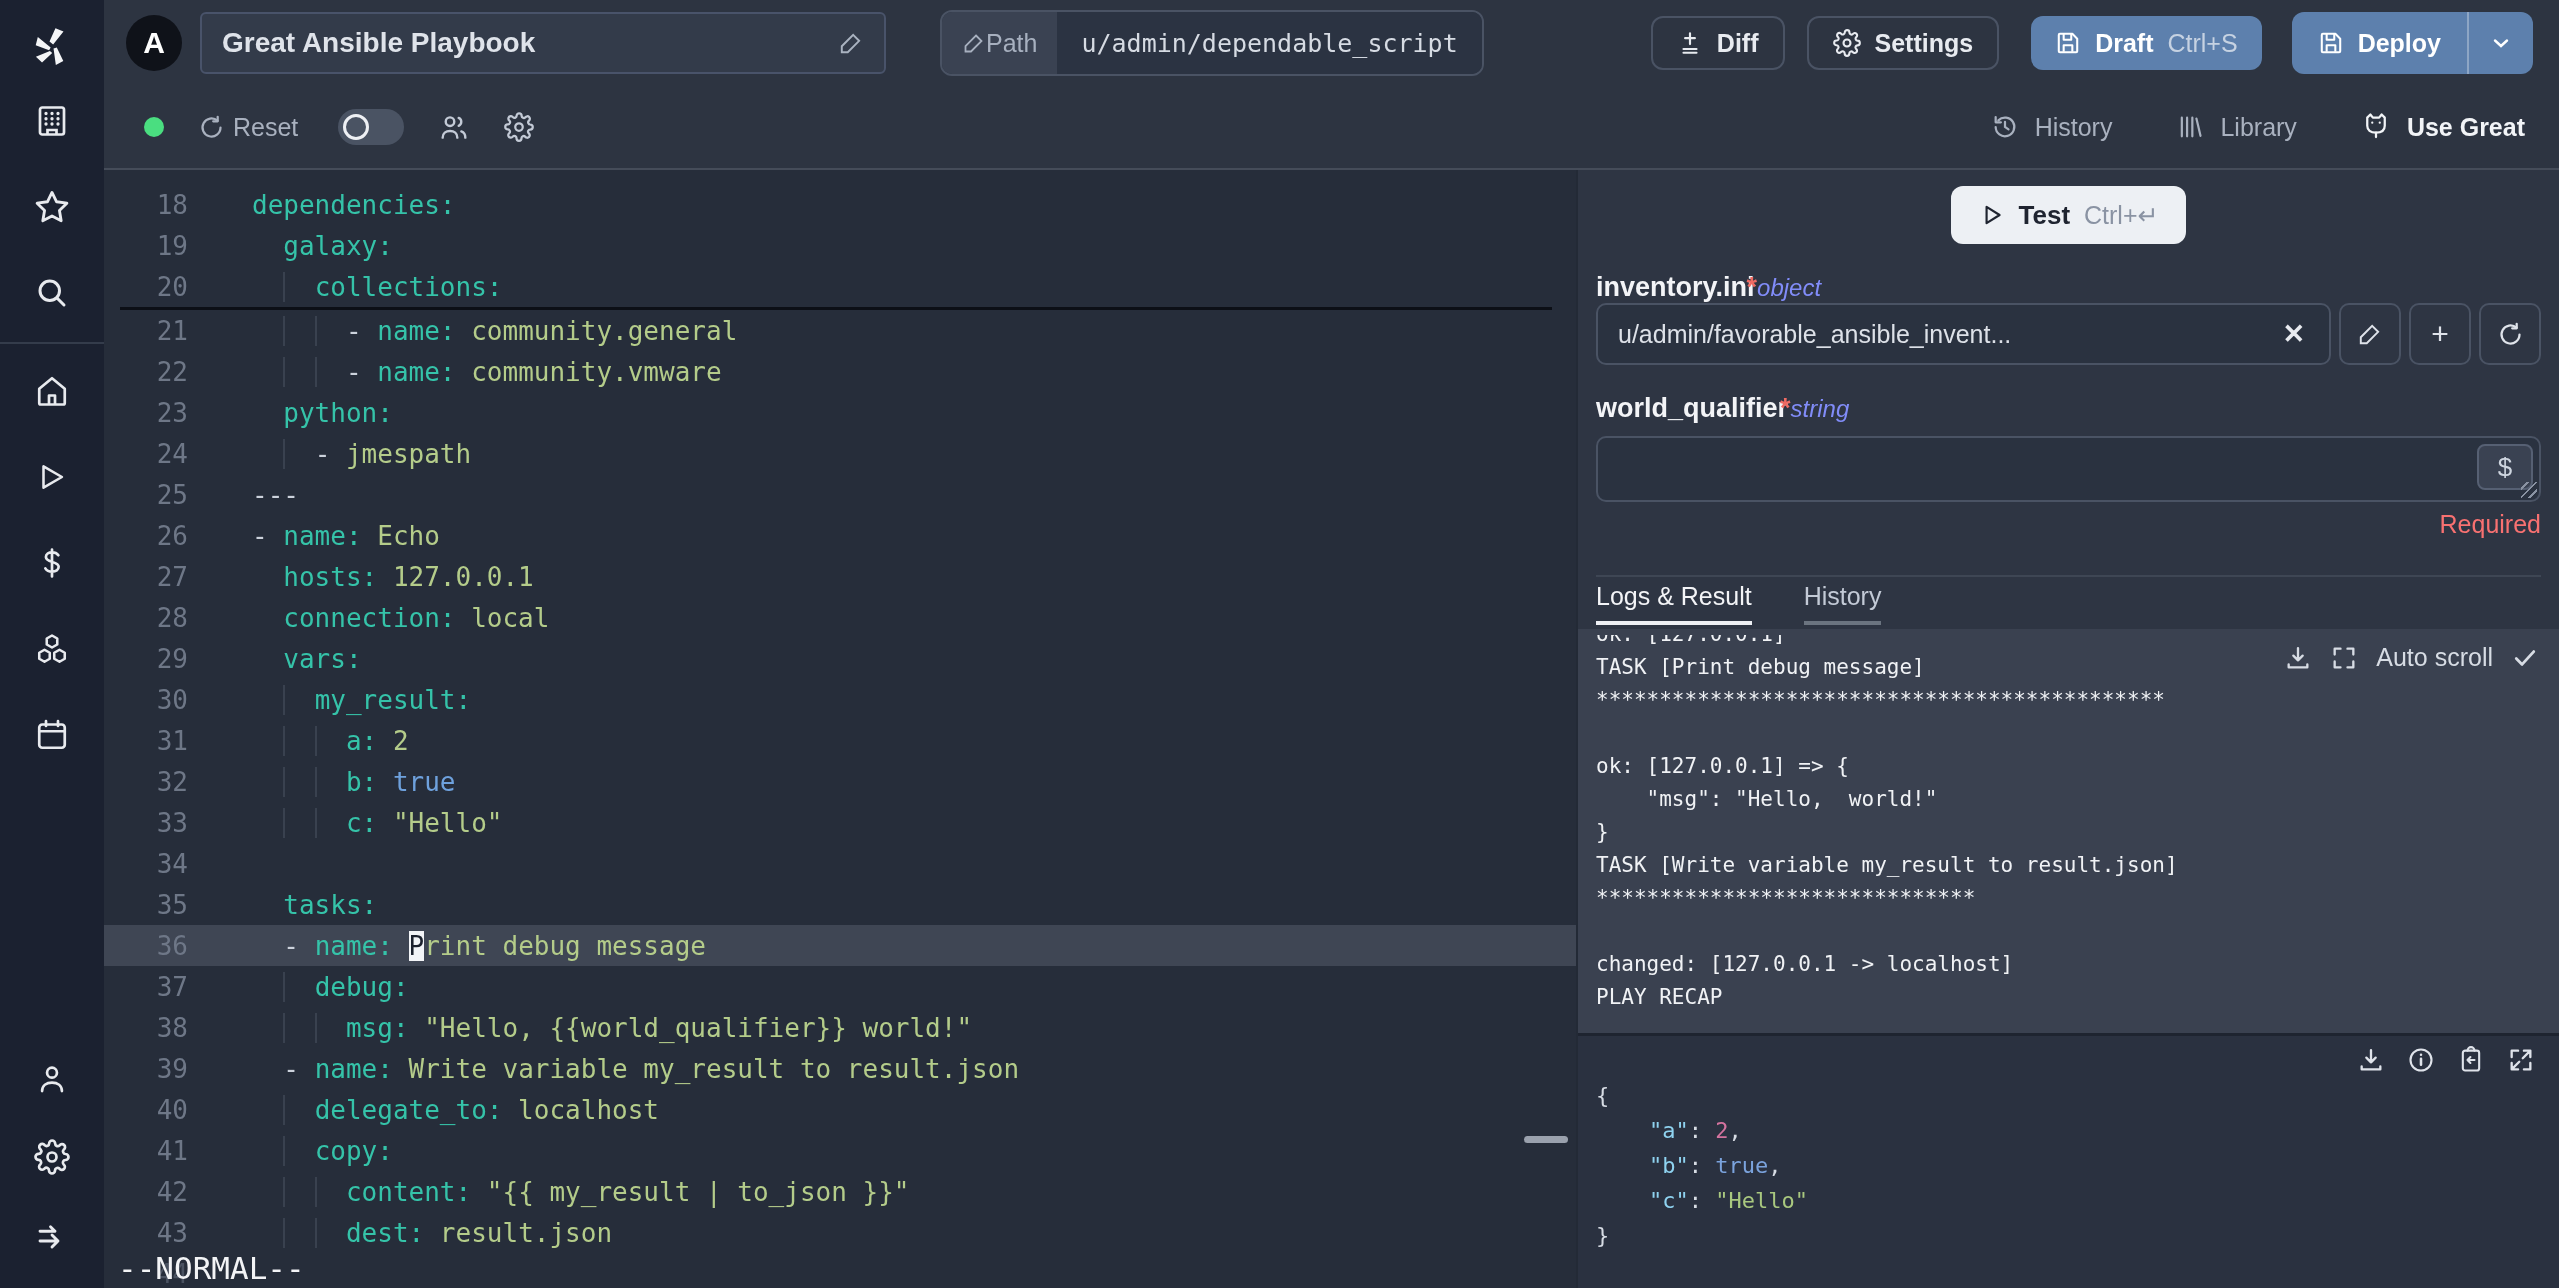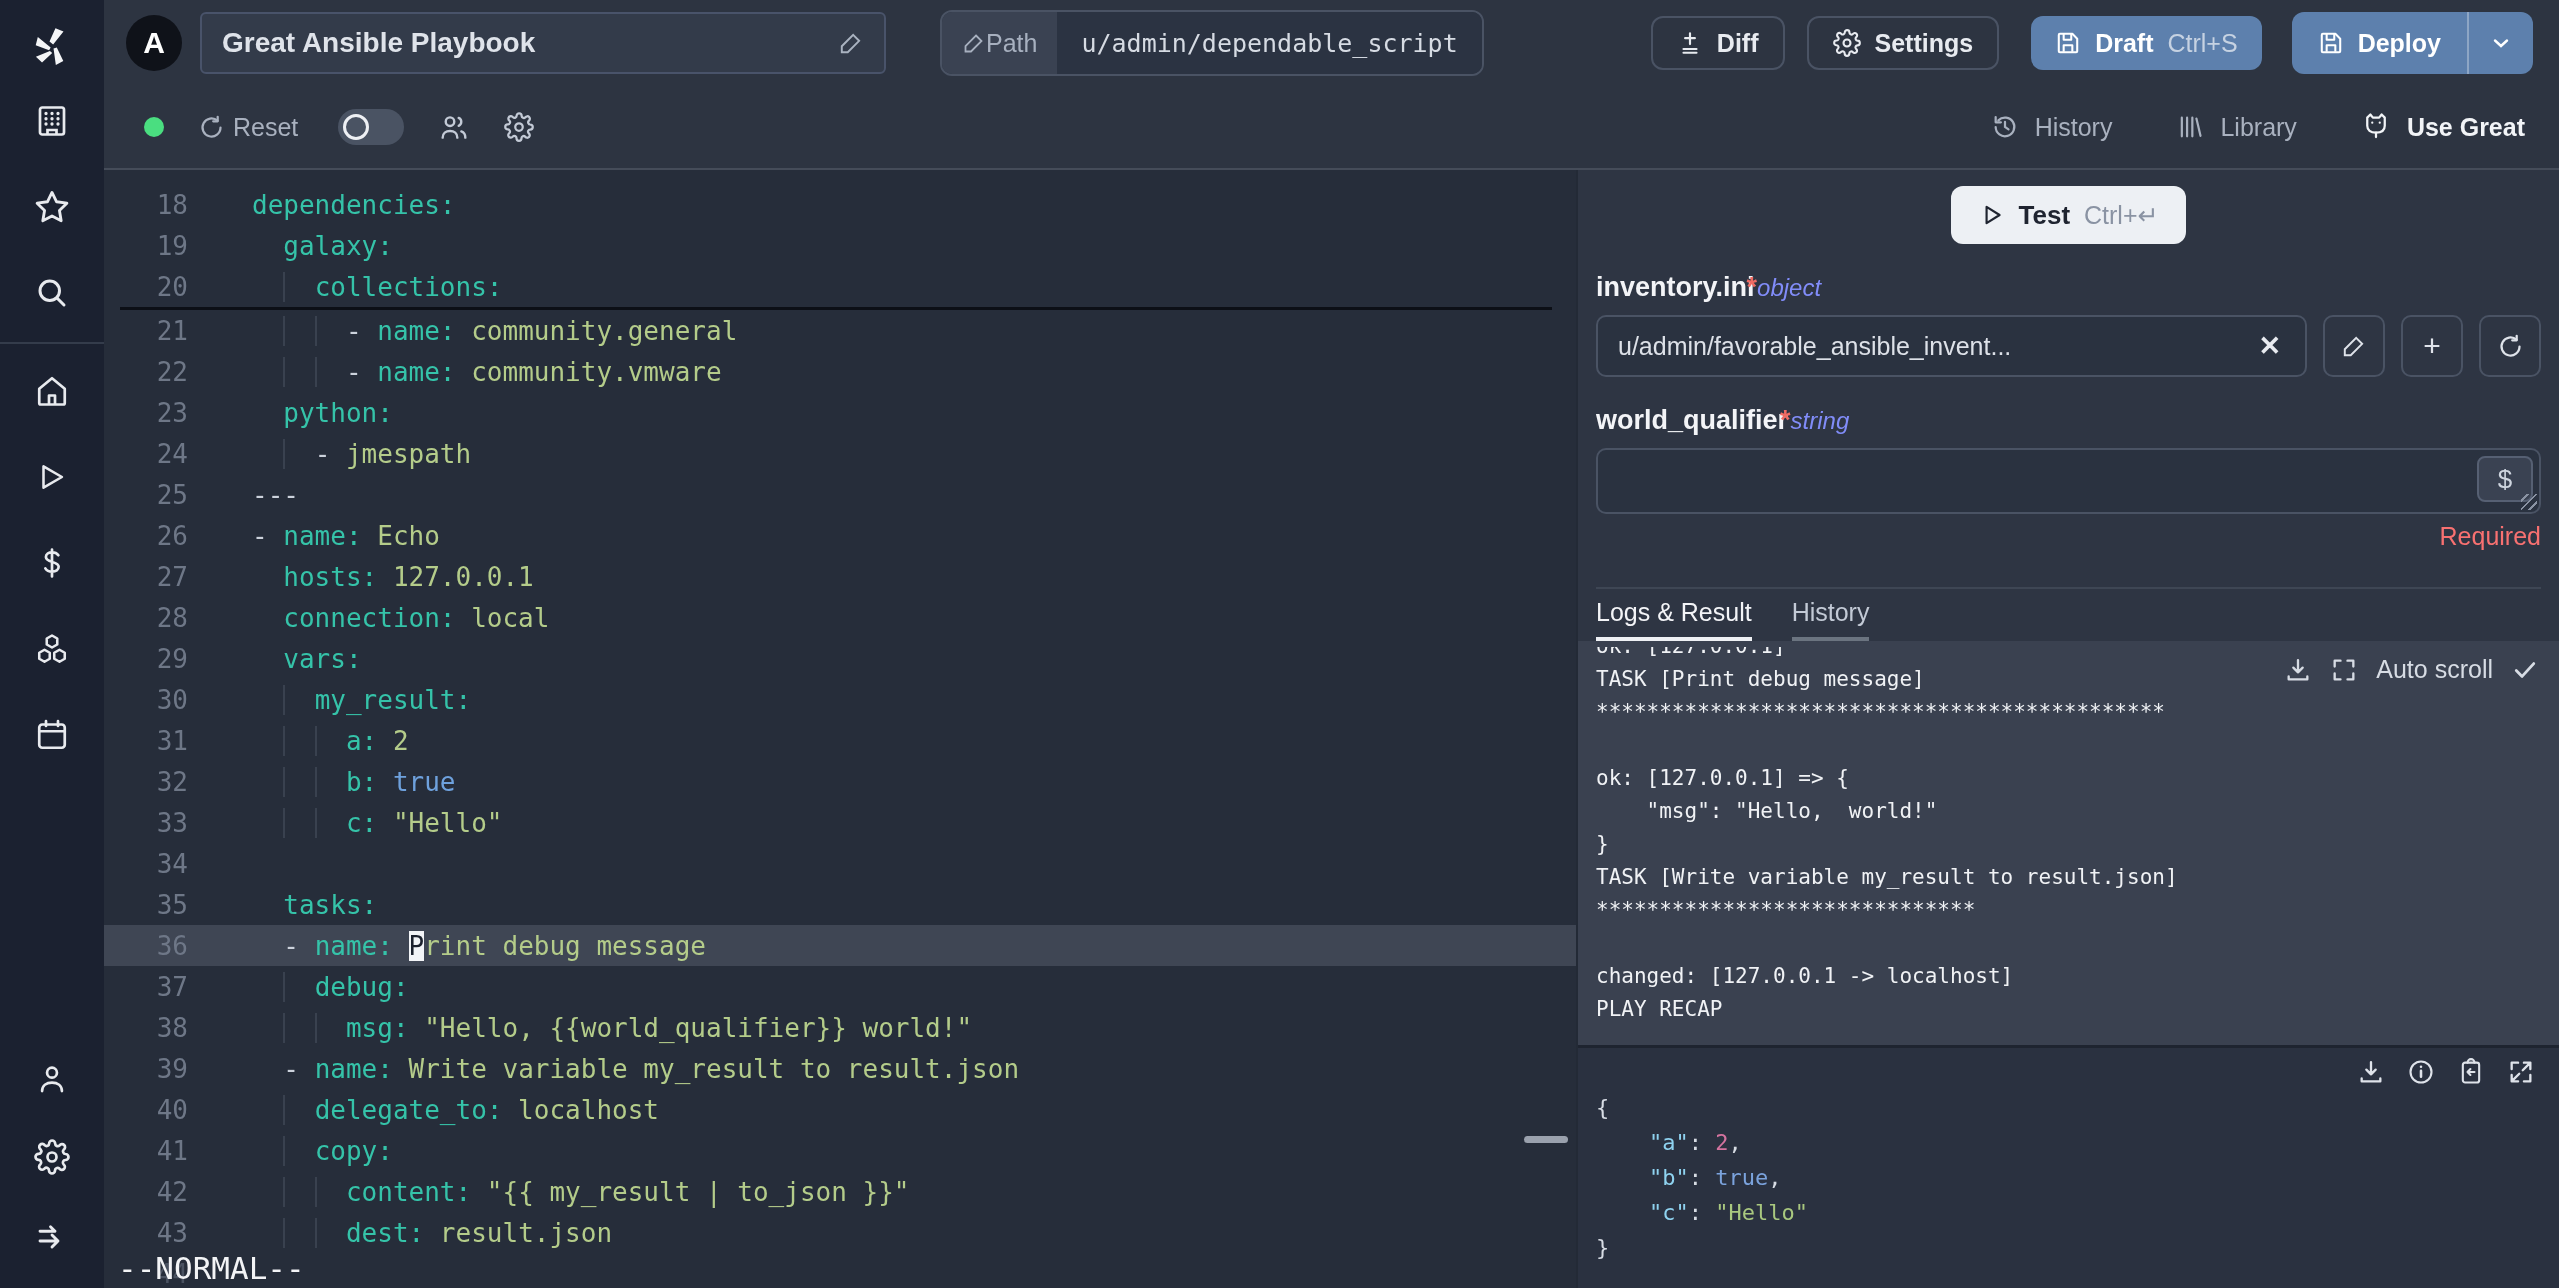--- a/index.html
+++ b/index.html
@@ -76,37 +76,37 @@
   .right{flex:1;background:#2e3543;border-left:2px solid #232a36;display:flex;flex-direction:column;min-width:0;}
   .rp-top{padding:16px 18px 0 18px;}
   .test-row{display:flex;justify-content:center;}
   .test-btn{height:58px;border-radius:12px;background:#edf0f4;display:flex;align-items:center;gap:14px;padding:0 28px;cursor:pointer;}
   .test-btn .lbl{color:#1f2430;font-size:26px;font-weight:700;}
   .test-btn .kbd{color:#8a93a3;font-size:25px;}
   .field-label{margin-top:28px;display:flex;align-items:baseline;}
   .field-label .fname{color:#f3f4f7;font-size:27px;font-weight:700;}
   .field-label .req{color:#ef6b63;font-size:27px;font-weight:700;margin-left:-8px;}
   .field-label .ftype{color:#818cf8;font-size:24px;font-style:italic;}
-  .inv-row{margin-top:12px;display:flex;align-items:center;gap:16px;}
+  .inv-row{display:flex;align-items:center;gap:8px;}
   .text-input{flex:1;height:62px;border-radius:10px;background:#2a3240;border:2px solid #4a5364;display:flex;align-items:center;
     padding:0 18px;box-sizing:border-box;}
   .text-input input{flex:1;background:transparent;border:none;outline:none;color:#dde1e8;font-size:25px;font-family:"Liberation Sans",sans-serif;}
   .clear-x{color:#e8ebf0;font-size:27px;font-weight:600;cursor:pointer;padding:0 6px;}
   .sq-btn{width:62px;height:62px;border-radius:10px;border:2px solid #4a5364;display:flex;align-items:center;justify-content:center;
     color:#dfe3ea;font-size:30px;cursor:pointer;box-sizing:border-box;background:transparent;}
   .world-area{margin-top:12px;height:66px;border-radius:10px;background:#2a3240;border:2px solid #4a5364;position:relative;box-sizing:border-box;}
   .world-area textarea{position:absolute;inset:0;background:transparent;border:none;outline:none;resize:none;
     color:#dde1e8;font-size:24px;padding:12px 16px;font-family:"Liberation Sans",sans-serif;}
   .dollar-btn{position:absolute;top:6px;right:6px;width:56px;height:46px;border-radius:8px;background:#3a4252;border:2px solid #566073;
     color:#cfd6e0;font-size:26px;display:flex;align-items:center;justify-content:center;cursor:pointer;box-sizing:border-box;}
   .resize-corner{position:absolute;right:2px;bottom:2px;width:16px;height:16px;
     background:repeating-linear-gradient(135deg,transparent 0 4px,#8a93a3 4px 6px,transparent 6px 10px,#8a93a3 10px 12px,transparent 12px);}
   .required{margin-top:8px;text-align:right;color:#f87171;font-size:25px;}
   .rp-divider{margin-top:36px;border-top:2px solid #3e4654;}
-  .tabs{height:52px;display:flex;align-items:flex-end;gap:40px;padding-left:18px;}
+  .tabs{height:52px;display:flex;align-items:center;gap:52px;padding-left:18px;}
   .tab{font-size:25px;padding-bottom:10px;cursor:pointer;border-bottom:4px solid transparent;}
   .tab.active{color:#f3f4f7;border-bottom-color:#eef0f4;}
   .tab.inactive{color:#c3cad6;border-bottom-color:#6b7480;}
   .log{height:404px;background:#3a4150;position:relative;overflow:hidden;padding:6px 18px 0 18px;box-sizing:border-box;flex:none;}
   .log-line{font-family:"DejaVu Sans Mono",monospace;font-size:21px;line-height:33px;color:#f0f2f5;white-space:pre;}
   .log-line.clip{height:16px;overflow:hidden;}
   .log-line.clip span{display:block;margin-top:-17px;}
   .log-overlay{position:absolute;top:14px;right:20px;display:flex;align-items:center;gap:18px;color:#d7dce4;font-size:25px;}
   .result{flex:1;background:#2a3140;border-top:3px solid #1e2430;position:relative;padding:10px 18px 0 18px;box-sizing:border-box;}
   .result-icons{display:flex;justify-content:flex-end;gap:22px;color:#dfe3ea;padding-right:6px;}

